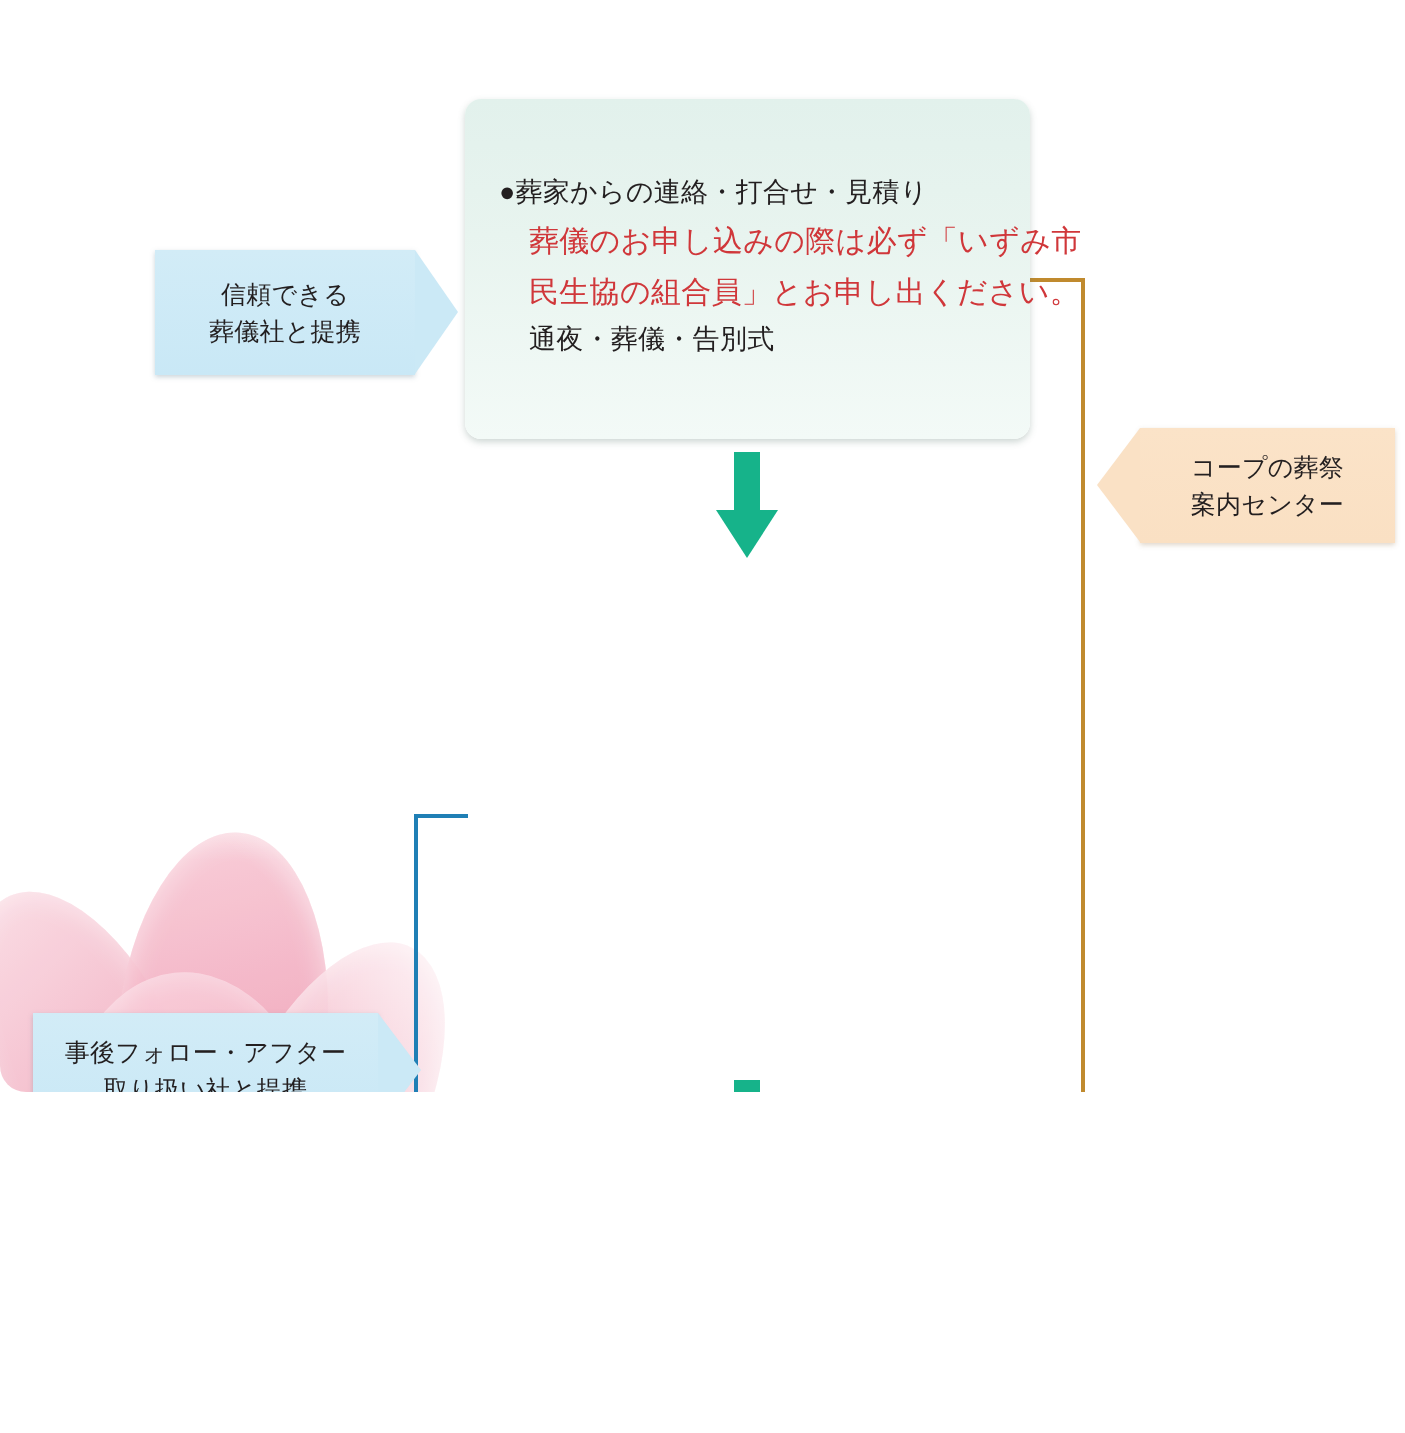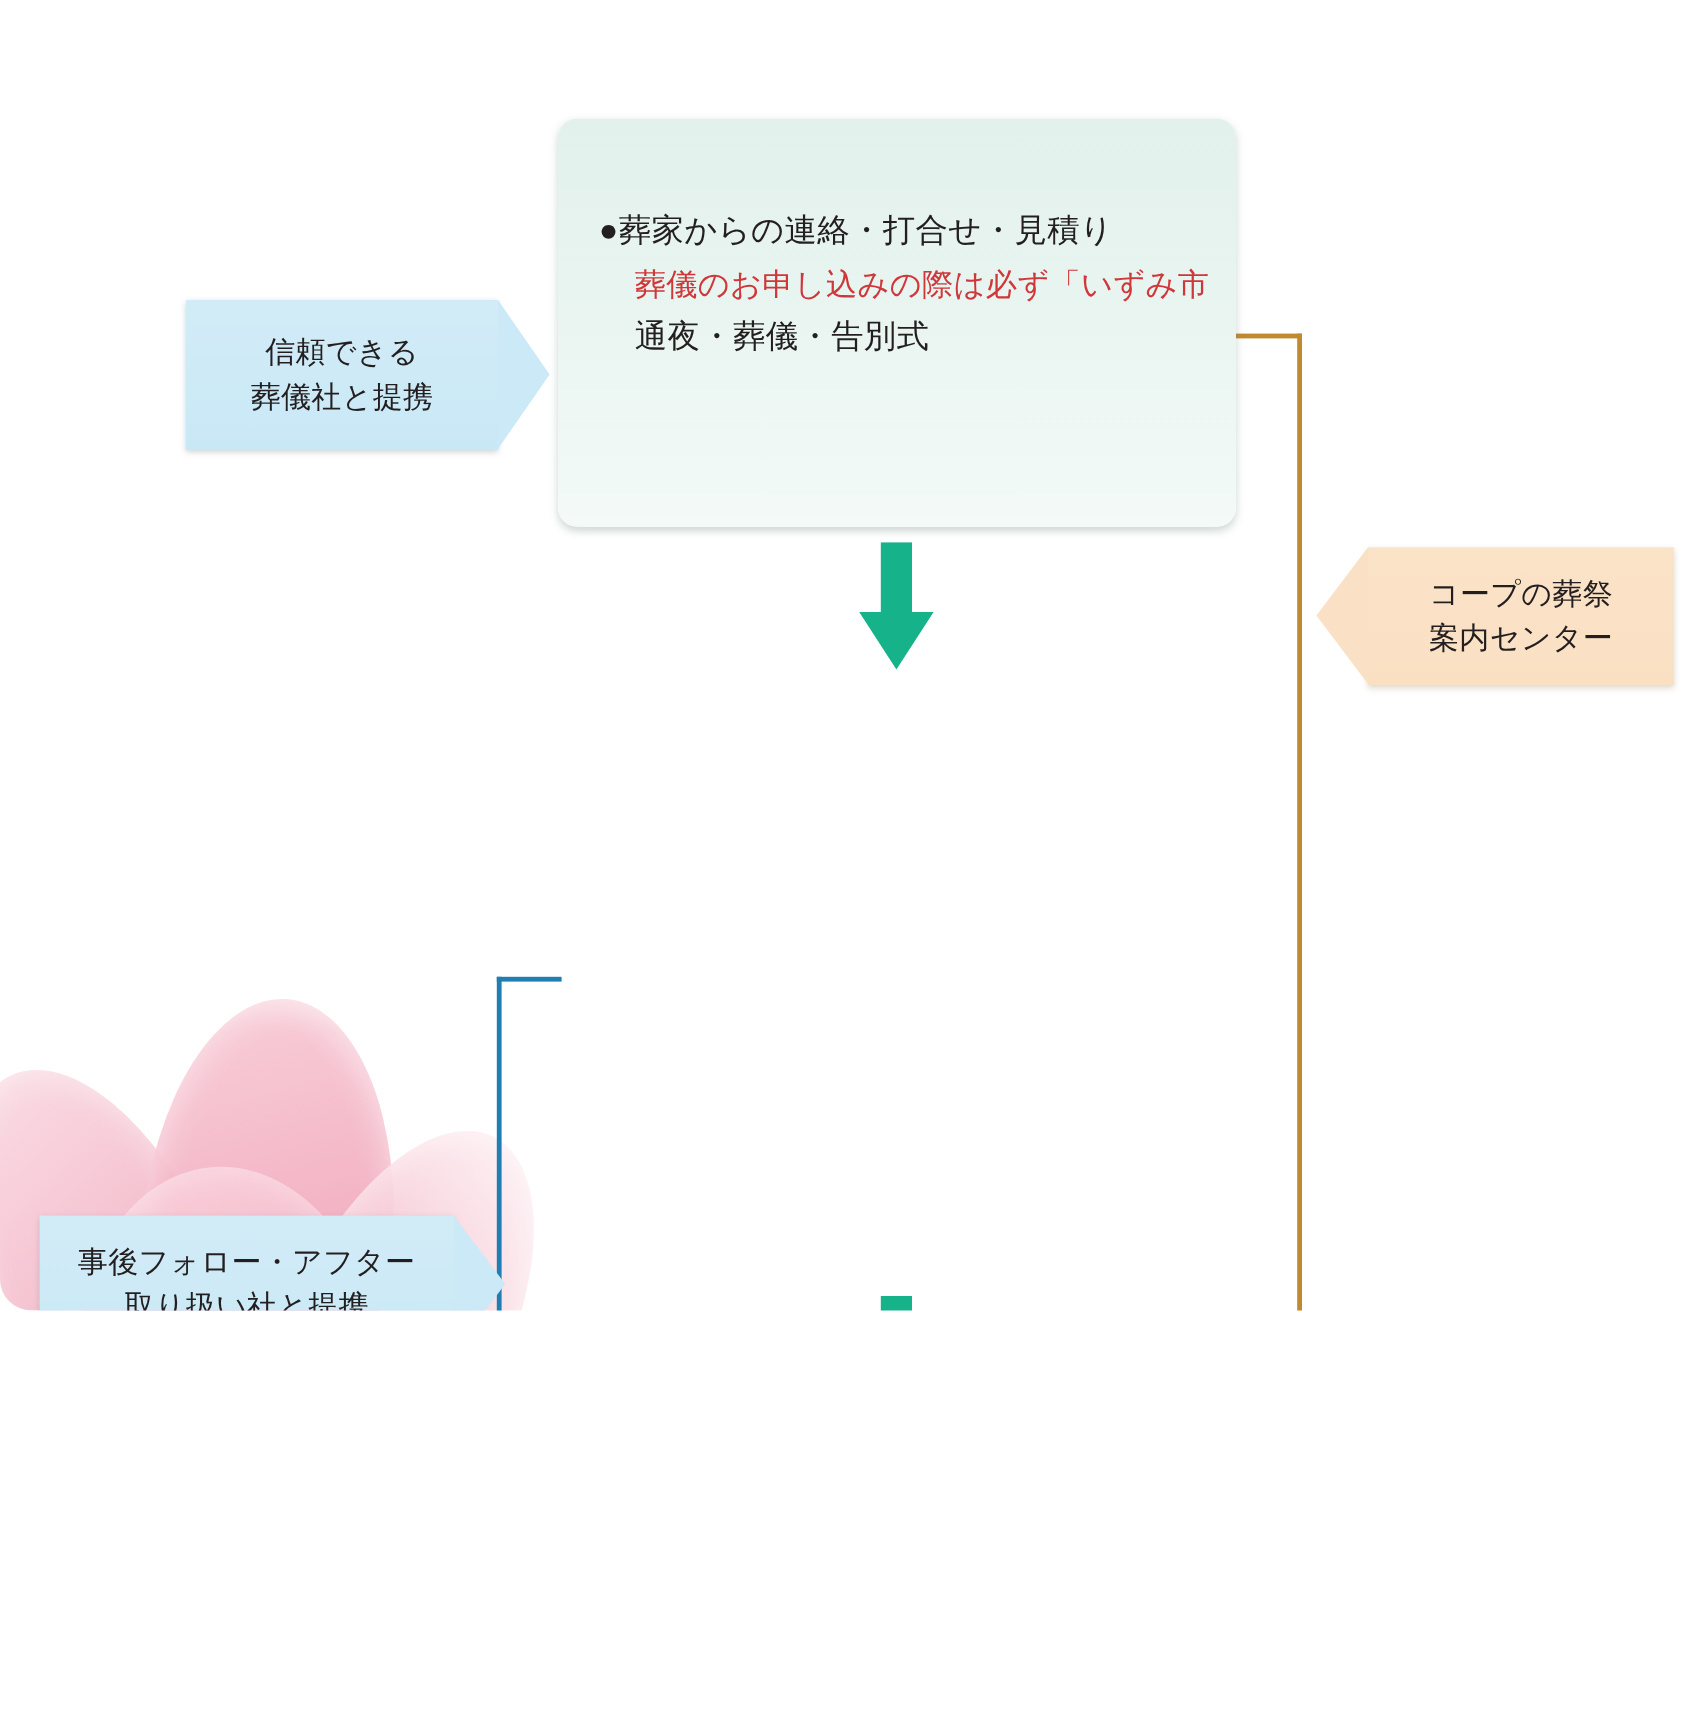--- a/index.html
+++ b/index.html
@@ -63,21 +63,21 @@
   }
   .box-line {
     font-size: 27px;
     line-height: 1.62;
     color: #231f20;
     letter-spacing: .01em;
     white-space: pre;
   }
   .box-line.indent { padding-left: 30px; }
   .note-line {
-    font-size: 26px;
+    font-size: 30px;
     line-height: 1.72;
     color: #d0373a;
     padding-left: 30px;
     letter-spacing: .01em;
     white-space: pre;
   }
 
   #box-top { left: 465px; top: 99px; width: 565px; height: 340px; padding-top: 72px; }
   #box-mid { left: 465px; top: 590px; width: 565px; height: 465px; padding-top: 32px; }
   #box-bottom { left: 465px; top: 1185px; width: 565px; height: 110px; }
@@ -160,21 +160,21 @@
   .callout-left .tip {
     position: absolute;
     left: -43px;
     top: 0;
     width: 0;
     height: 0;
     border-top: 57.5px solid transparent;
     border-bottom: 57.5px solid transparent;
     border-right: 43px solid #fae1c5;
   }
-  #callout-coop { left: 1140px; top: 456px; width: 255px; height: 115px; }
+  #callout-coop { left: 1140px; top: 428px; width: 255px; height: 115px; }
 
   
   .conn {
     position: absolute;
     background: transparent;
   }
   
   #conn-orange {
     left: 1030px;
     top: 278px;
@@ -211,20 +211,21 @@
     <div class="petal p4"></div>
     <div class="lotus-fade"></div>
   </div>
 
   <div class="conn" id="conn-orange"></div>
   <div class="conn" id="conn-blue"></div>
 
   <div class="flow-box" id="box-top">
     <div class="box-line">●葬家からの連絡・打合せ・見積り</div>
     <div class="note-line">葬儀のお申し込みの際は必ず「いずみ市</div>
+    <div class="note-line">民生協の組合員」とお申し出ください。</div>
     <div class="box-line indent">通夜・葬儀・告別式</div>
   </div>
 
   <div class="arrow-down" id="arrow1">
     <div class="shaft"></div>
     <div class="head"></div>
   </div>
 
 
   <div class="arrow-down" id="arrow2">

